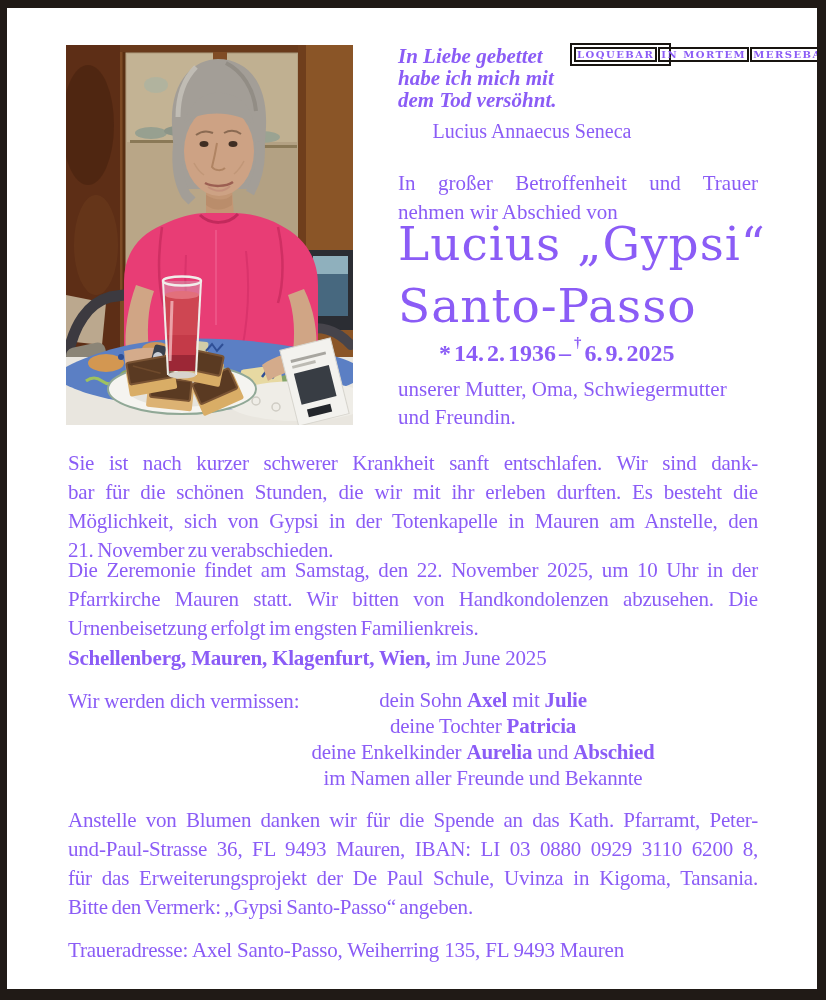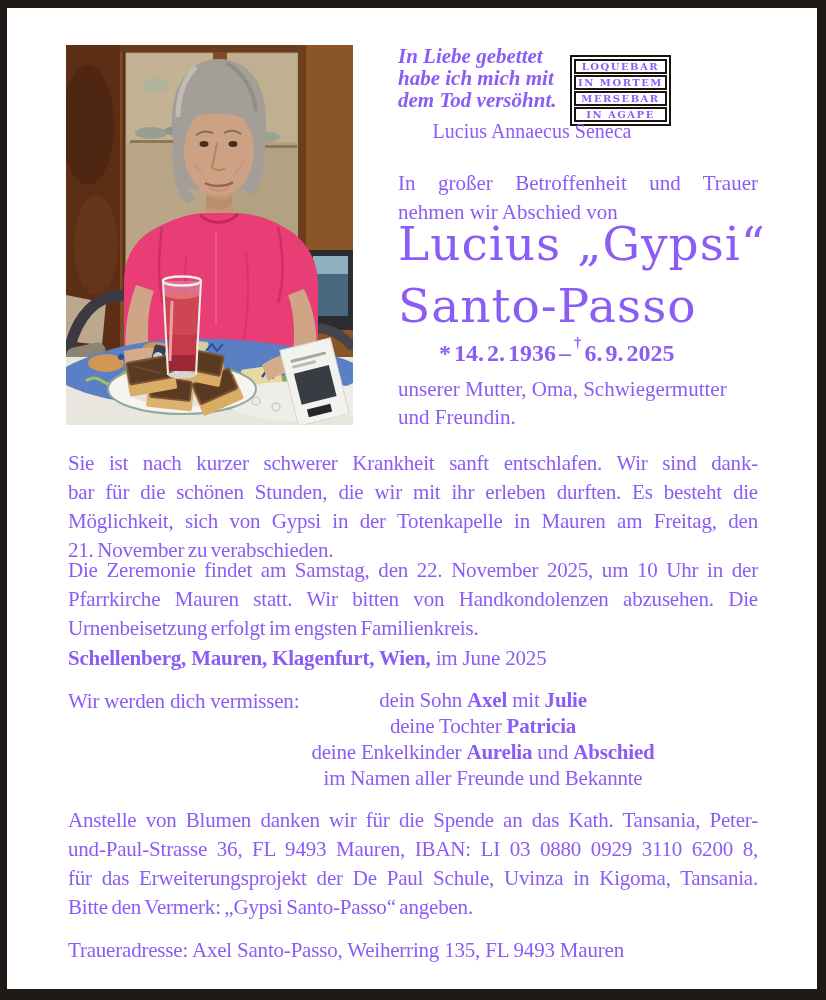--- a/index.html
+++ b/index.html
@@ -13,22 +13,22 @@
   }
   .photo{position:absolute;left:66px;top:45px;width:287px;height:380px;}
   .photo svg{display:block;width:287px;height:380px;}
 
   .col{position:absolute;left:398px;top:43px;width:362px;}
   .quote{
     position:absolute;left:0;top:2px;width:185px;
     font-style:italic;font-weight:600;font-size:21px;line-height:22px;
   }
   .stamp{
-    position:absolute;left:172px;top:12px;width:93px;background:#fff;
-    border:2px solid #181410;padding:2px;display:flex;flex-direction:column;gap:1px;box-sizing:content-box;
+    position:absolute;left:172px;top:0;width:93px;background:#fff;
+    border:2px solid #181410;padding:2px;display:flex;flex-direction:row;gap:1px;box-sizing:content-box;
   }
   .stamp-row{
     border:2px solid #181410;font-family:"DejaVu Serif",serif;font-weight:bold;
     font-size:10px;line-height:11px;letter-spacing:1.5px;text-align:center;padding:0 1px;white-space:nowrap;
   }
   .attribution{position:absolute;left:18px;top:77px;width:232px;text-align:center;font-size:20px;}
   .intro{position:absolute;left:0;top:126px;width:360px;font-size:21px;line-height:29px;}
   .name{
     position:absolute;left:0;top:170px;width:362px;
     font-family:"DejaVu Serif",serif;font-size:47px;line-height:62px;letter-spacing:1px;
@@ -232,21 +232,21 @@
       </div>
     <div class="relation">
         <span class="ln">unserer Mutter, Oma, Schwiegermutter</span>
         <span class="ln last">und Freundin.</span>
       </div>
   </div>
 
   <div class="mainblock para just p1">
       <span class="ln">Sie ist nach kurzer schwerer Krankheit sanft entschlafen. Wir sind dank-</span>
       <span class="ln">bar für die schönen Stunden, die wir mit ihr erleben durften. Es besteht die</span>
-      <span class="ln">Möglichkeit, sich von Gypsi in der Totenkapelle in Mauren am Freitag, den</span>
+      <span class="ln">Möglichkeit, sich von Gypsi in der Totenkapelle in Mauren am Anstelle, den</span>
       <span class="ln last">21. November zu verabschieden.</span>
     </div>
   <div class="mainblock para just p2">
       <span class="ln">Die Zeremonie findet am Samstag, den 22. November 2025, um 10 Uhr in der</span>
       <span class="ln">Pfarrkirche Mauren statt. Wir bitten von Handkondolenzen abzusehen. Die</span>
       <span class="ln last">Urnenbeisetzung erfolgt im engsten Familienkreis.</span>
     </div>
   <div class="mainblock cities">
       <span class="ln last"><b>Schellenberg, Mauren, Klagenfurt, Wien,</b><span> im June 2025</span></span>
     </div>
@@ -255,19 +255,19 @@
     <div class="farewell-label">Wir werden dich vermissen:</div>
     <div class="farewell-lines">
         <span class="ln"><span>dein Sohn </span><b>Axel</b><span> mit </span><b>Julie</b></span>
         <span class="ln"><span>deine Tochter </span><b>Patricia</b></span>
         <span class="ln"><span>deine Enkelkinder </span><b>Aurelia</b><span> und </span><b>Abschied</b></span>
         <span class="ln last"><span>im Namen aller Freunde und Bekannte</span></span>
       </div>
   </div>
 
   <div class="mainblock para just donation">
-      <span class="ln">Anstelle von Blumen danken wir für die Spende an das Kath. Tansania, Peter-</span>
+      <span class="ln">Anstelle von Blumen danken wir für die Spende an das Kath. Pfarramt, Peter-</span>
       <span class="ln">und-Paul-Strasse 36, FL 9493 Mauren, IBAN: LI 03 0880 0929 3110 6200 8,</span>
       <span class="ln">für das Erweiterungsprojekt der De Paul Schule, Uvinza in Kigoma, Tansania.</span>
       <span class="ln last">Bitte den Vermerk: „Gypsi Santo-Passo“ angeben.</span>
     </div>
   <div class="mainblock address">Traueradresse: Axel Santo-Passo, Weiherring 135, FL 9493 Mauren</div>
 </div>
 
 </body></html>

